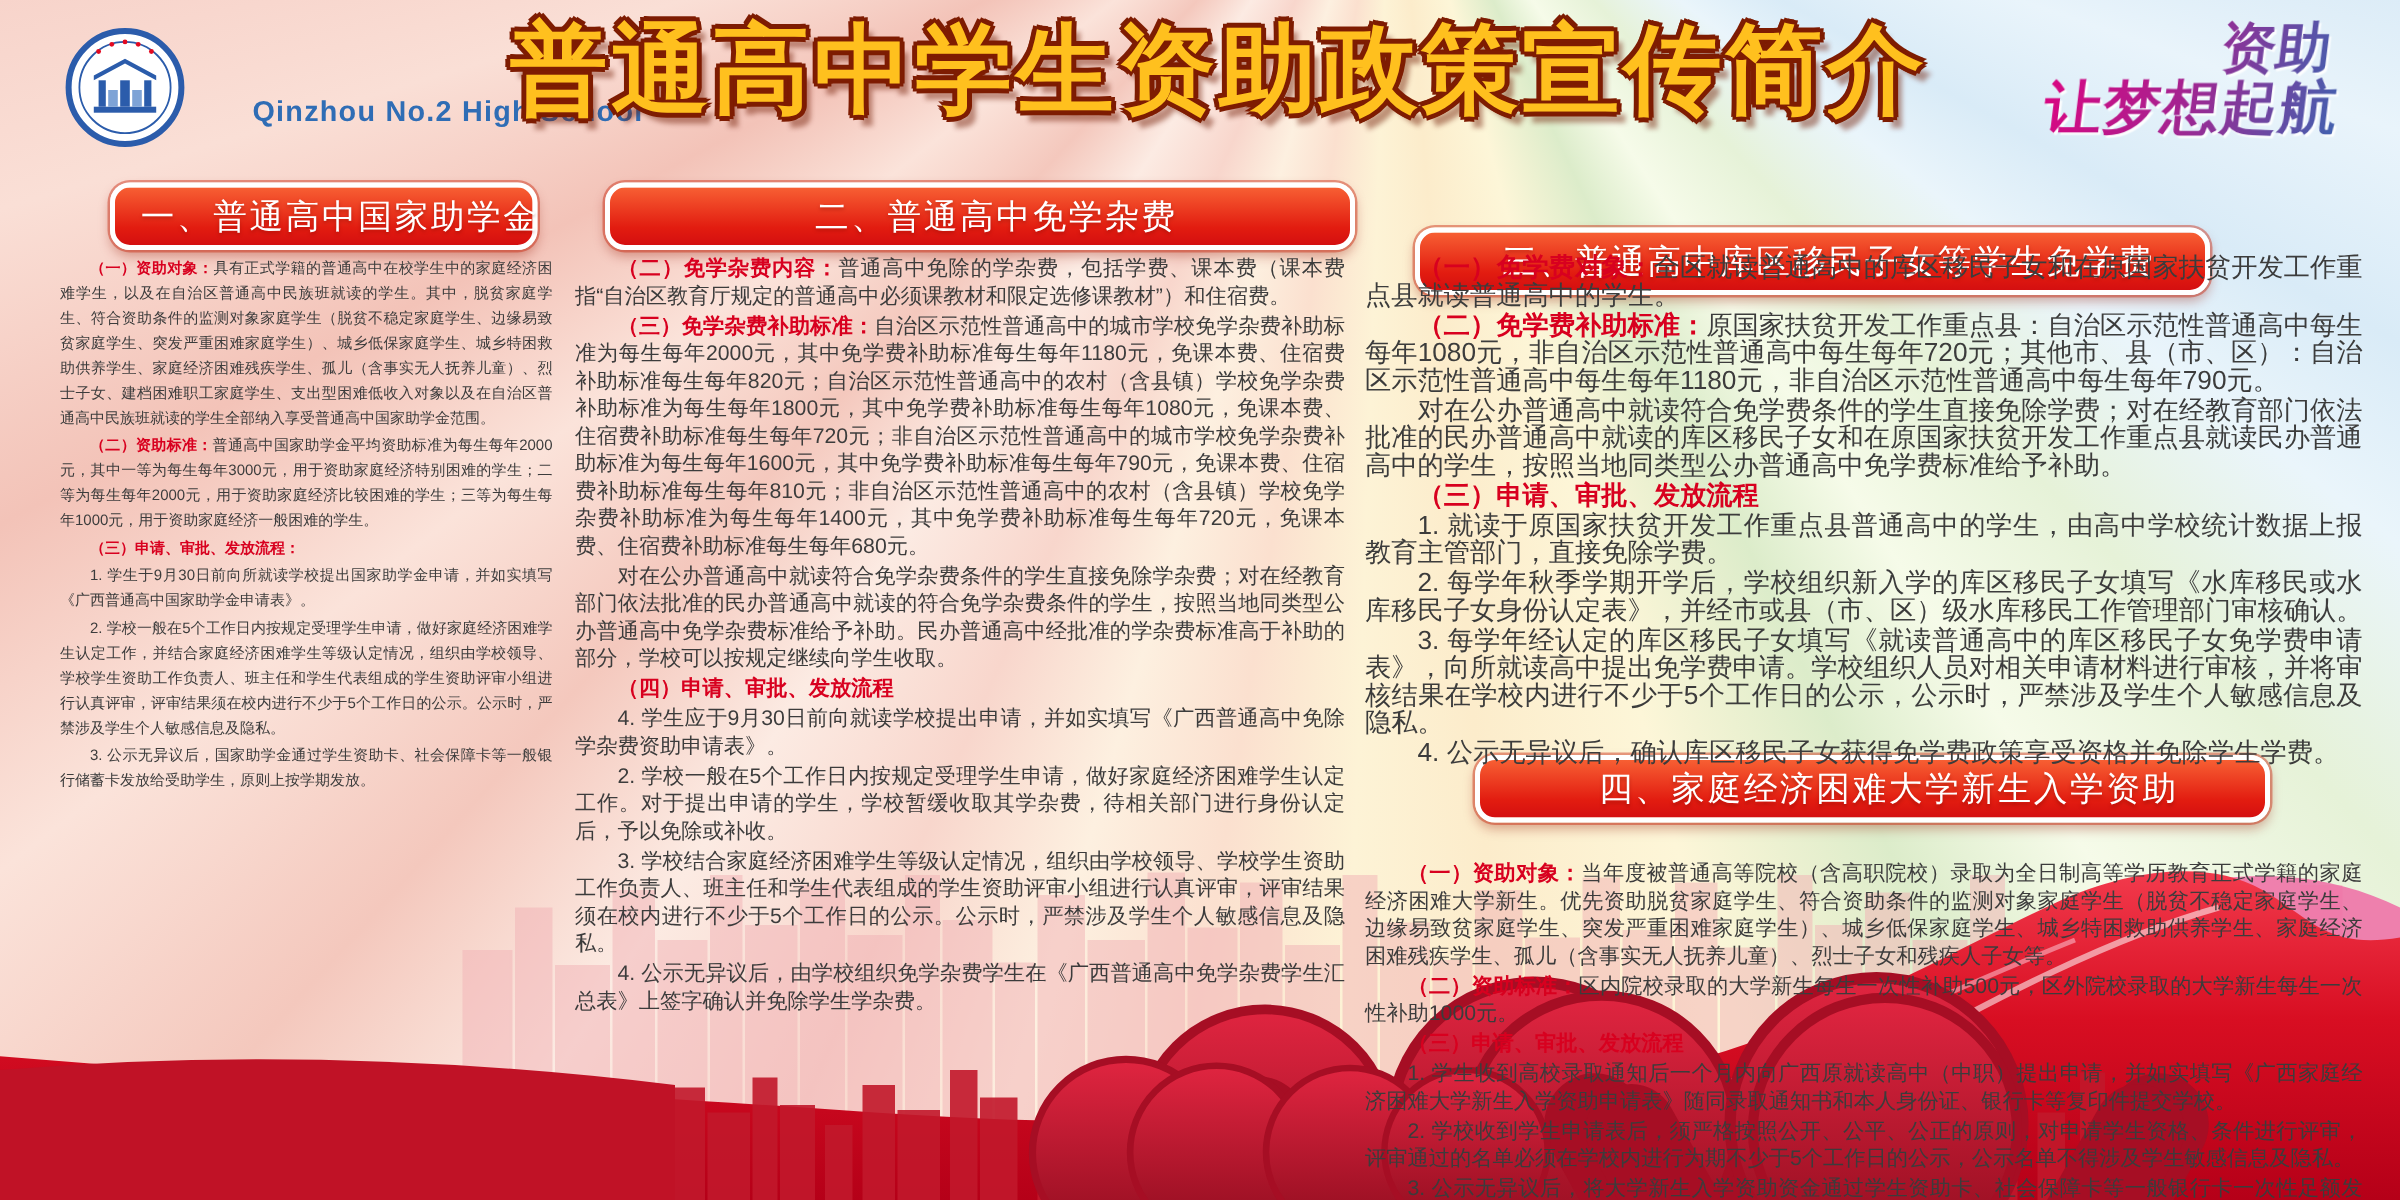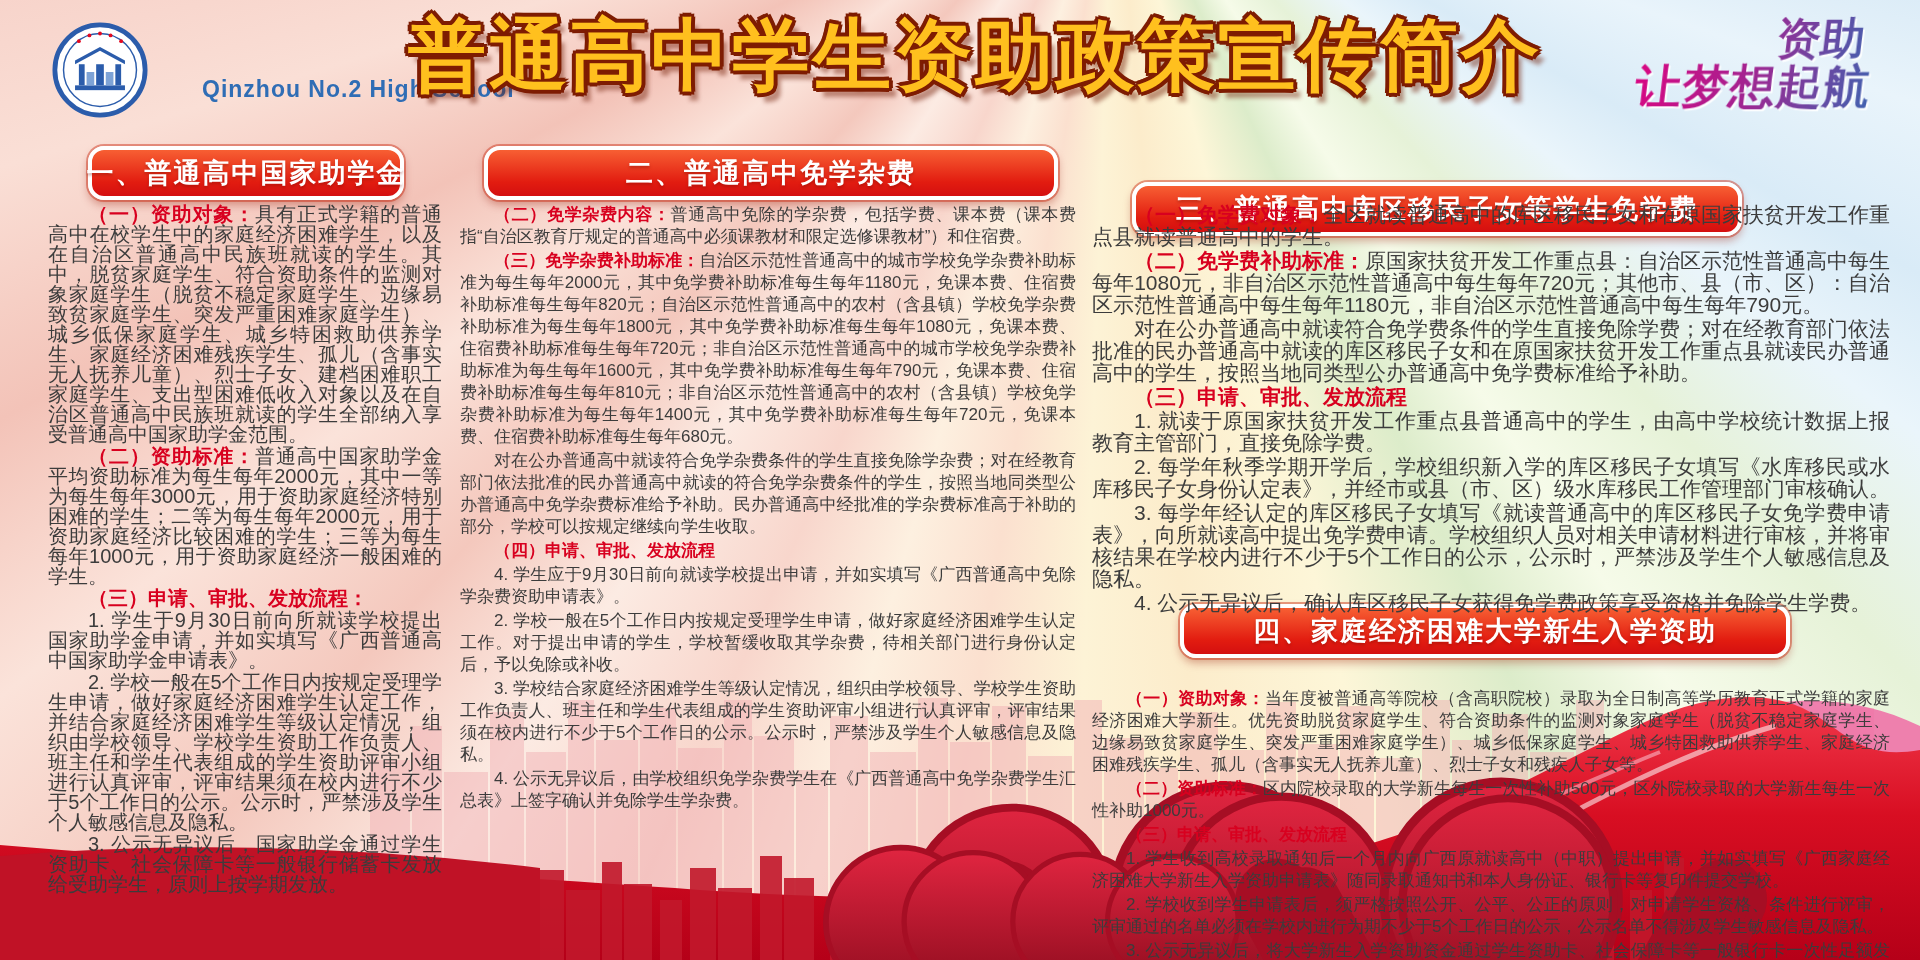--- a/index.html
+++ b/index.html
@@ -34,32 +34,32 @@
   .slogan .grad{
     background:linear-gradient(100deg,#e4007f 5%,#a8218f 45%,#2f6db5 95%);
     -webkit-background-clip:text;background-clip:text;
     -webkit-text-fill-color:transparent;color:transparent;
     filter:drop-shadow(2px 2px 0 rgba(255,255,255,.9));display:block;}
 
   
   .pill{height:46px;border:4px solid #fff;border-radius:16px;
     background:linear-gradient(#f75f33,#e21c10 70%,#d40f10);
     box-shadow:0 0 0 2px rgba(205,45,20,.45),0 5px 9px rgba(150,20,0,.35);
-    color:#fff;font-weight:700;font-size:27px;letter-spacing:2px;
+    color:#fff;font-weight:400;font-size:27px;letter-spacing:2px;
     display:flex;align-items:center;justify-content:center;white-space:nowrap;
-    text-shadow:0 2px 3px rgba(120,10,0,.4);}
+    text-shadow:0 2px 3px rgba(120,10,0,.4);padding-left:26px;}
   .pill1{left:88px;top:146px;width:308px;}
   .pill2{left:484px;top:146px;width:566px;}
   .pill3{left:1132px;top:146px;width:602px;margin-top:36px;}
   .pill4{left:1180px;top:604px;width:602px;}
 
   
   .body{color:#3c3c3c;text-align:justify;}
   .body p{margin:0 0 2px 0;text-indent:2em;}
-  .c1{left:48px;top:204px;width:394px;font-size:20px;line-height:20px;}
+  .c1{left:48px;top:204px;width:394px;font-size:12px;line-height:20px;}
   .c2{left:460px;top:204px;width:616px;font-size:17px;line-height:22px;}
   .c3a{left:1092px;top:204px;width:798px;font-size:21px;line-height:22px;}
   .c3b{left:1092px;top:688px;width:798px;font-size:17px;line-height:22px;}
   .lbl{color:#d8001f;font-weight:bold;}
   .heading{color:#d8001f;font-weight:bold;}
 
   
   .deco{left:0;top:0;width:1920px;height:960px;pointer-events:none;}
 </style>
 </head>

